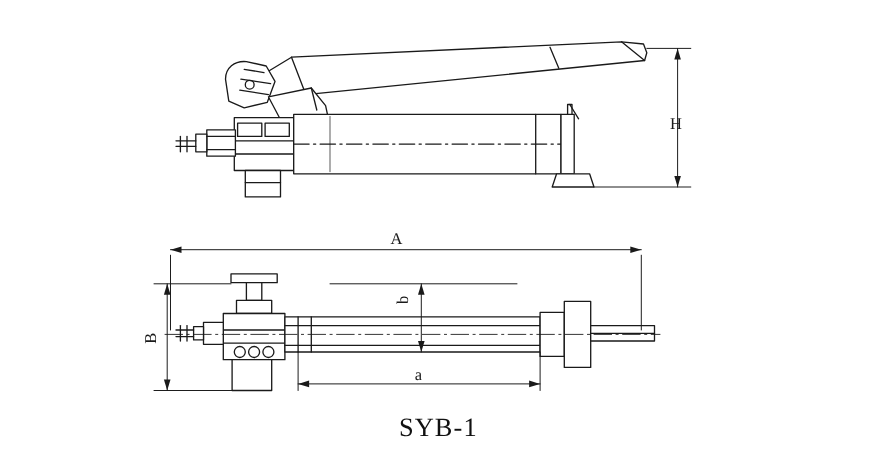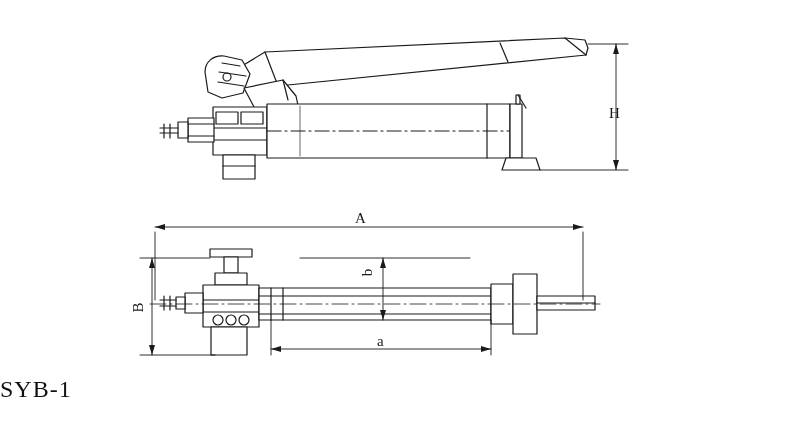--- a/index.html
+++ b/index.html
@@ -29,20 +29,21 @@
     font-family: "Liberation Serif", serif;
     font-size: 15px;
     color: #1a1a1a;
     white-space: nowrap;
   }
   #caption {
     position: absolute;
     left: 0;
     top: 376px;
     width: 797px;
+    text-align: center;
     font-family: "Liberation Serif", serif;
     font-size: 24px;
     letter-spacing: 1px;
     color: #111111;
   }
   .vert {
     transform: rotate(-90deg);
     transform-origin: 50% 50%;
   }
 </style>

